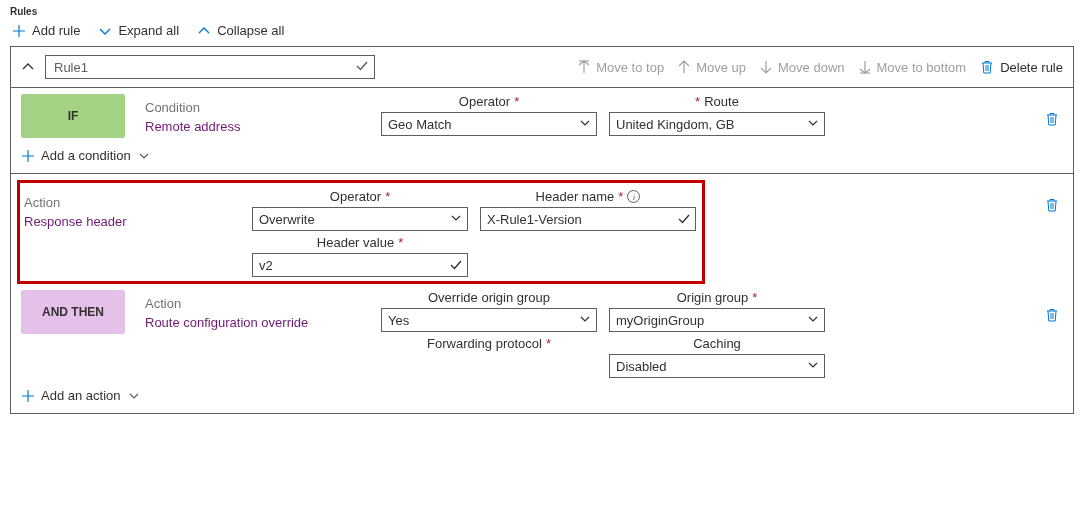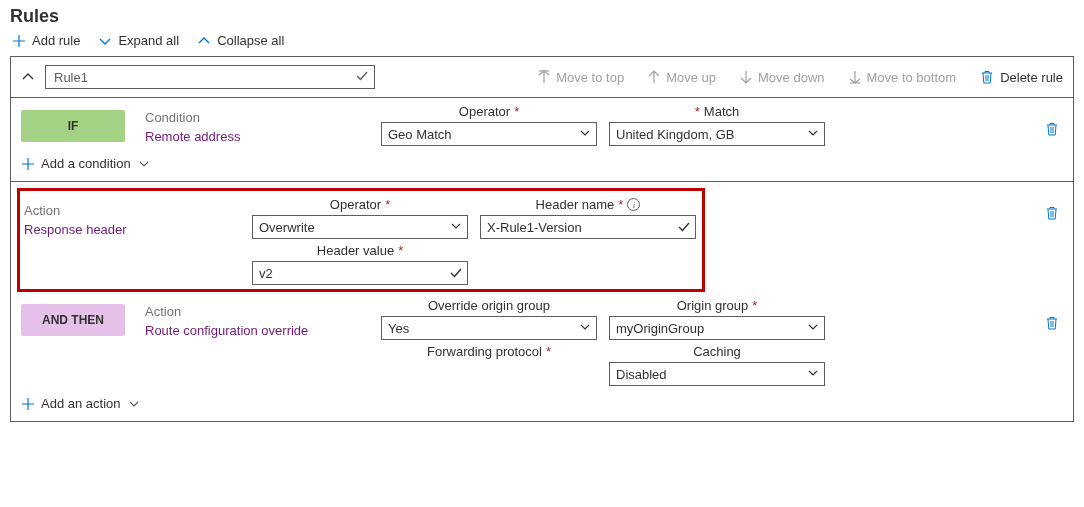--- a/index.html
+++ b/index.html
@@ -6,21 +6,21 @@
   body {
     margin: 0;
     padding: 6px 10px;
     font-family: "Segoe UI", Arial, sans-serif;
     font-size: 13px;
     color: #323130;
     background: #fff;
     width: 1084px;
   }
   .heading {
-    font-size: 18px;
+    font-size: 10px;
     font-weight: 600;
     margin-bottom: 4px;
   }
   .toolbar {
     display: flex;
     gap: 18px;
     align-items: center;
     padding: 2px 0 8px 2px;
   }
   .toolbar-btn {
@@ -56,37 +56,37 @@
   }
   .rule-name-wrap { position: relative; }
   .rule-name-wrap .chk {
     position: absolute;
     right: 6px;
     top: 4px;
     color: #605e5c;
     pointer-events: none;
   }
   .spacer { flex: 1; }
-  .move-btns { display:flex; gap:24px; align-items:center; }
+  .move-btns { display:flex; gap:14px; align-items:center; }
   .move-btn {
     display:flex; align-items:center; gap:6px;
     color: #a19f9d; cursor:pointer;
   }
   .del-btn { display:flex; align-items:center; gap:6px; color:#0078d4; cursor:pointer; }
   .del-btn span { color:#323130; }
 
   .section { padding: 6px 10px 10px 10px; }
   .section.border-b { border-bottom: 1px solid #605e5c; }
   .row { display:flex; align-items:flex-start; gap:0; }
   .badge {
-    width:104px; height:32px;
+    width:104px; height:44px;
     display:flex; align-items:center; justify-content:center;
     font-size:12px; font-weight:600;
     border-radius:2px;
-    margin-top:6px;
+    margin-top:0;
     margin-right: 20px;
     flex-shrink:0;
   }
   .badge-if { background:#a4d284; color:#323130; }
   .badge-then { background:#e5c0e8; color:#323130; }
   .col-label {
     width: 236px;
     padding-top: 6px;
     flex-shrink:0;
   }
@@ -232,21 +232,21 @@
               <span class="chev">
                   <svg width="14" height="14" viewBox="0 0 14 14">
                     <path d="M3 5l4 4 4-4" stroke="#323130" stroke-width="1.2" fill="none"></path>
                   </svg>
                 </span>
             </div>
           </div>
           <div class="field">
             <div class="field-label">
                 <span class="req">*</span>
-                <span>Match</span>
+                <span>Route</span>
               </div>
             <div class="select">
               <span class="select-val">United Kingdom, GB</span>
               <span class="chev">
                   <svg width="14" height="14" viewBox="0 0 14 14">
                     <path d="M3 5l4 4 4-4" stroke="#323130" stroke-width="1.2" fill="none"></path>
                   </svg>
                 </span>
             </div>
           </div>

